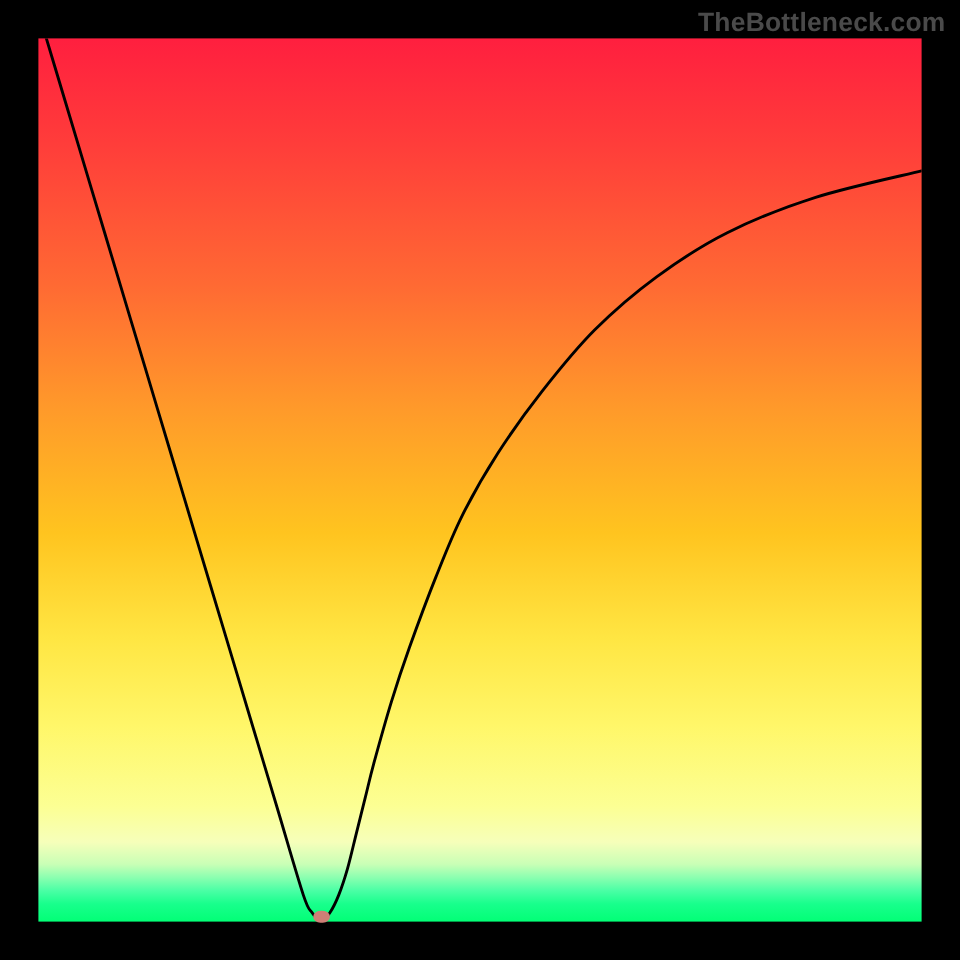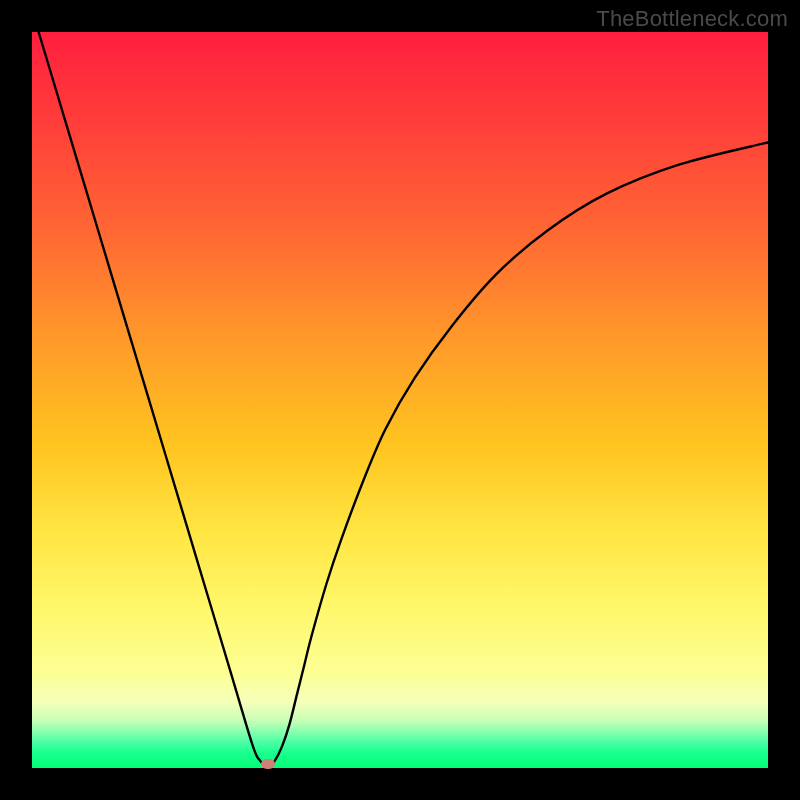--- a/index.html
+++ b/index.html
@@ -43,21 +43,21 @@
       #18ff8c 98%,
       #02ff76 100%
     );
   }
   .watermark {
     position: absolute;
     top: 6px;
     right: 12px;
     color: #4a4a4a;
     font-size: 22px;
-    font-weight: 400;
+    font-weight: 700;
     letter-spacing: 0.2px;
     user-select: none;
   }
   svg.curve {
     position: absolute;
     left: 0;
     top: 0;
     width: 736px;
     height: 736px;
   }

